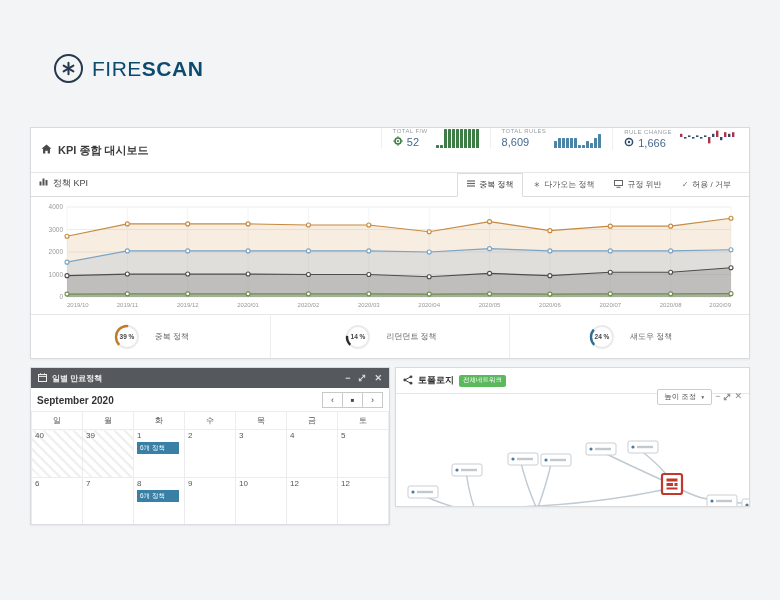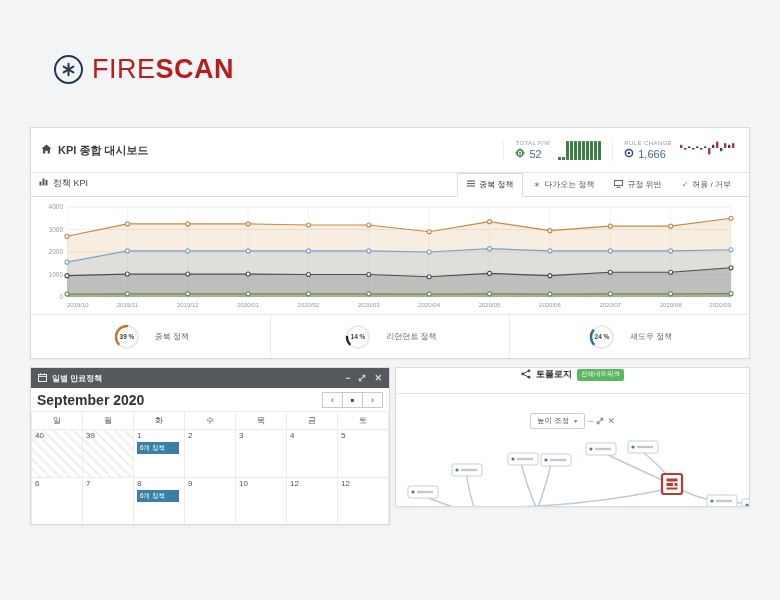--- a/index.html
+++ b/index.html
@@ -6,29 +6,29 @@
   body{
     width:780px;height:600px;position:relative;overflow:hidden;
     background:#f3f4f6;
     font-family:"Liberation Sans", sans-serif;
     -webkit-font-smoothing:antialiased;
   }
   
   .logo{position:absolute;left:54px;top:54px;display:flex;align-items:center;gap:9px;color:#26394e;}
   .logo-circle{width:29px;height:29px;border:2.5px solid #26394e;border-radius:50%;
     display:flex;align-items:center;justify-content:center;box-sizing:border-box;}
-  .logo-text{font-size:27px;letter-spacing:.5px;color:#b91c1c;}
+  .logo-text{font-size:21px;letter-spacing:.5px;color:#0c4a6e;}
   .logo-text b{font-weight:bold;}
   
   .dash{position:absolute;left:30px;top:127px;width:720px;}
   .card{background:#fff;border:1px solid #d8dadd;box-shadow:0 1px 2px rgba(0,0,0,.05);box-sizing:border-box;}
   
   .main-header{height:44px;display:flex;justify-content:space-between;align-items:stretch;padding-left:10px;}
   .mh-title{font-size:11px;font-weight:bold;color:#3c3c3c;display:flex;align-items:center;gap:6px;}
-  .stats{display:flex;align-items:center;}
+  .stats{display:flex;align-items:flex-start;}
   .stat{display:flex;align-items:center;gap:8px;padding:0 11px;border-left:1px solid #efefef;}
   .stat-txt{display:flex;flex-direction:column;gap:2px;}
   .stat-label{font-size:6px;color:#9aa0a6;letter-spacing:.4px;}
   .stat-value-row{display:flex;align-items:center;gap:4px;font-size:11px;color:#46698c;}
   .spark{display:flex;align-items:flex-end;gap:1px;height:19px;}
   .spark i{width:3px;display:block;border-radius:.5px;}
   
   .panel-title-row{height:23px;border-top:1px solid #e6e6e6;border-bottom:1px solid #dcdcdc;
     display:flex;justify-content:space-between;align-items:flex-end;padding:0 8px;}
   .pt-left{display:flex;gap:5px;font-size:9px;color:#444;padding-bottom:6px;}
@@ -44,36 +44,36 @@
   .gauge-label{font-size:8px;color:#666;}
   
   .bottom{display:flex;gap:5px;margin-top:8px;align-items:flex-start;}
   .cal-panel{width:360px;height:158px;overflow:hidden;}
   .cal-header{height:20px;background:#55595d;color:#eee;display:flex;justify-content:space-between;
     align-items:center;padding:0 7px;font-size:8px;font-weight:bold;}
   .cal-header-left{display:flex;gap:5px;align-items:center;}
   .win-icons{display:flex;gap:8px;align-items:center;}
   .win-ic{color:#ddd;font-size:9px;line-height:1;cursor:pointer;display:flex;align-items:center;}
   .cal-month-row{display:flex;justify-content:space-between;align-items:center;padding:4px 6px 3px;}
-  .cal-month{font-size:14px;font-weight:bold;color:#333;}
+  .cal-month{font-size:10px;font-weight:bold;color:#333;}
   .btn-group{display:flex;}
   .btn{width:21px;height:16px;border:1px solid #c9c9c9;background:#fff;font-size:9px;
     display:flex;align-items:center;justify-content:center;color:#444;cursor:pointer;box-sizing:border-box;}
   .btn + .btn{margin-left:-1px;}
   .btn.sq{font-size:6px;}
   table.cal{width:100%;border-collapse:collapse;table-layout:fixed;}
   table.cal th{font-size:8px;color:#555;font-weight:normal;border:1px solid #ededed;height:15px;background:#fff;}
   table.cal td{border:1px solid #ececec;height:45px;vertical-align:top;font-size:8px;color:#555;padding:1px 3px;}
   td.muted{background:repeating-linear-gradient(45deg,#ffffff 0 5px,#ededed 5px 7px);}
   .evt{margin-top:2px;background:#3a7fa5;color:#fff;font-size:6.5px;padding:1.5px 3px;width:36px;
     white-space:nowrap;overflow:hidden;cursor:pointer;}
   
   .topo-panel{width:355px;height:140px;overflow:hidden;}
   .topo-header{height:25px;border-bottom:1px solid #e6e6e6;display:flex;justify-content:space-between;
-    align-items:center;padding:0 7px;flex-direction:column;}
+    align-items:center;padding:0 7px;}
   .topo-left{display:flex;align-items:center;gap:5px;font-size:9px;font-weight:bold;color:#333;}
   .badge-green{background:#5cb85c;color:#fff;font-size:6.5px;font-weight:normal;padding:1.5px 4px;border-radius:2px;}
   .topo-right{display:flex;gap:3px;margin-top:32px;}
   .height-btn{border:1px solid #ccc;border-radius:2px;font-size:7.5px;color:#555;padding:2px 6px;
     background:#fff;display:flex;gap:4px;align-items:center;cursor:pointer;}
   .height-btn .caret{font-size:5px;color:#666;}
   .topo-right .win-ic{color:#888;}
   .topo-body{position:relative;}
 </style>
 </head>
@@ -130,20 +130,42 @@
               <i style="height: 2.3px; background: rgb(62, 125, 70);"></i>
               <i style="height: 18.4px; background: rgb(62, 125, 70);"></i>
               <i style="height: 18.4px; background: rgb(62, 125, 70);"></i>
               <i style="height: 18.4px; background: rgb(62, 125, 70);"></i>
               <i style="height: 18.4px; background: rgb(62, 125, 70);"></i>
               <i style="height: 18.4px; background: rgb(62, 125, 70);"></i>
               <i style="height: 18.4px; background: rgb(62, 125, 70);"></i>
               <i style="height: 18.4px; background: rgb(62, 125, 70);"></i>
               <i style="height: 18.4px; background: rgb(62, 125, 70);"></i>
               <i style="height: 18.4px; background: rgb(62, 125, 70);"></i>
+            </span>
+        </div>
+        <div class="stat">
+          <div class="stat-txt">
+            <span class="stat-label">TOTAL RULES</span>
+            <span class="stat-value-row">
+              <span>8,609</span>
+            </span>
+          </div>
+          <span class="spark" id="spark-1">
+              <i style="height: 6.9px; background: rgb(74, 133, 168);"></i>
+              <i style="height: 9.2px; background: rgb(74, 133, 168);"></i>
+              <i style="height: 9.2px; background: rgb(74, 133, 168);"></i>
+              <i style="height: 9.2px; background: rgb(74, 133, 168);"></i>
+              <i style="height: 9.2px; background: rgb(74, 133, 168);"></i>
+              <i style="height: 9.2px; background: rgb(74, 133, 168);"></i>
+              <i style="height: 2.3px; background: rgb(74, 133, 168);"></i>
+              <i style="height: 2.3px; background: rgb(74, 133, 168);"></i>
+              <i style="height: 6.9px; background: rgb(74, 133, 168);"></i>
+              <i style="height: 4.6px; background: rgb(74, 133, 168);"></i>
+              <i style="height: 9.2px; background: rgb(74, 133, 168);"></i>
+              <i style="height: 13.8px; background: rgb(74, 133, 168);"></i>
             </span>
         </div>
         <div class="stat">
           <div class="stat-txt">
             <span class="stat-label">RULE CHANGE</span>
             <span class="stat-value-row">
               <span>
                 <svg width="10" height="10" viewBox="0 0 10 10">
                   <circle cx="5" cy="5" r="3.6" fill="none" stroke="#2f4b6e" stroke-width="1.5"></circle>
                   <circle cx="5" cy="5" r="1.2" fill="#2f4b6e"></circle>

